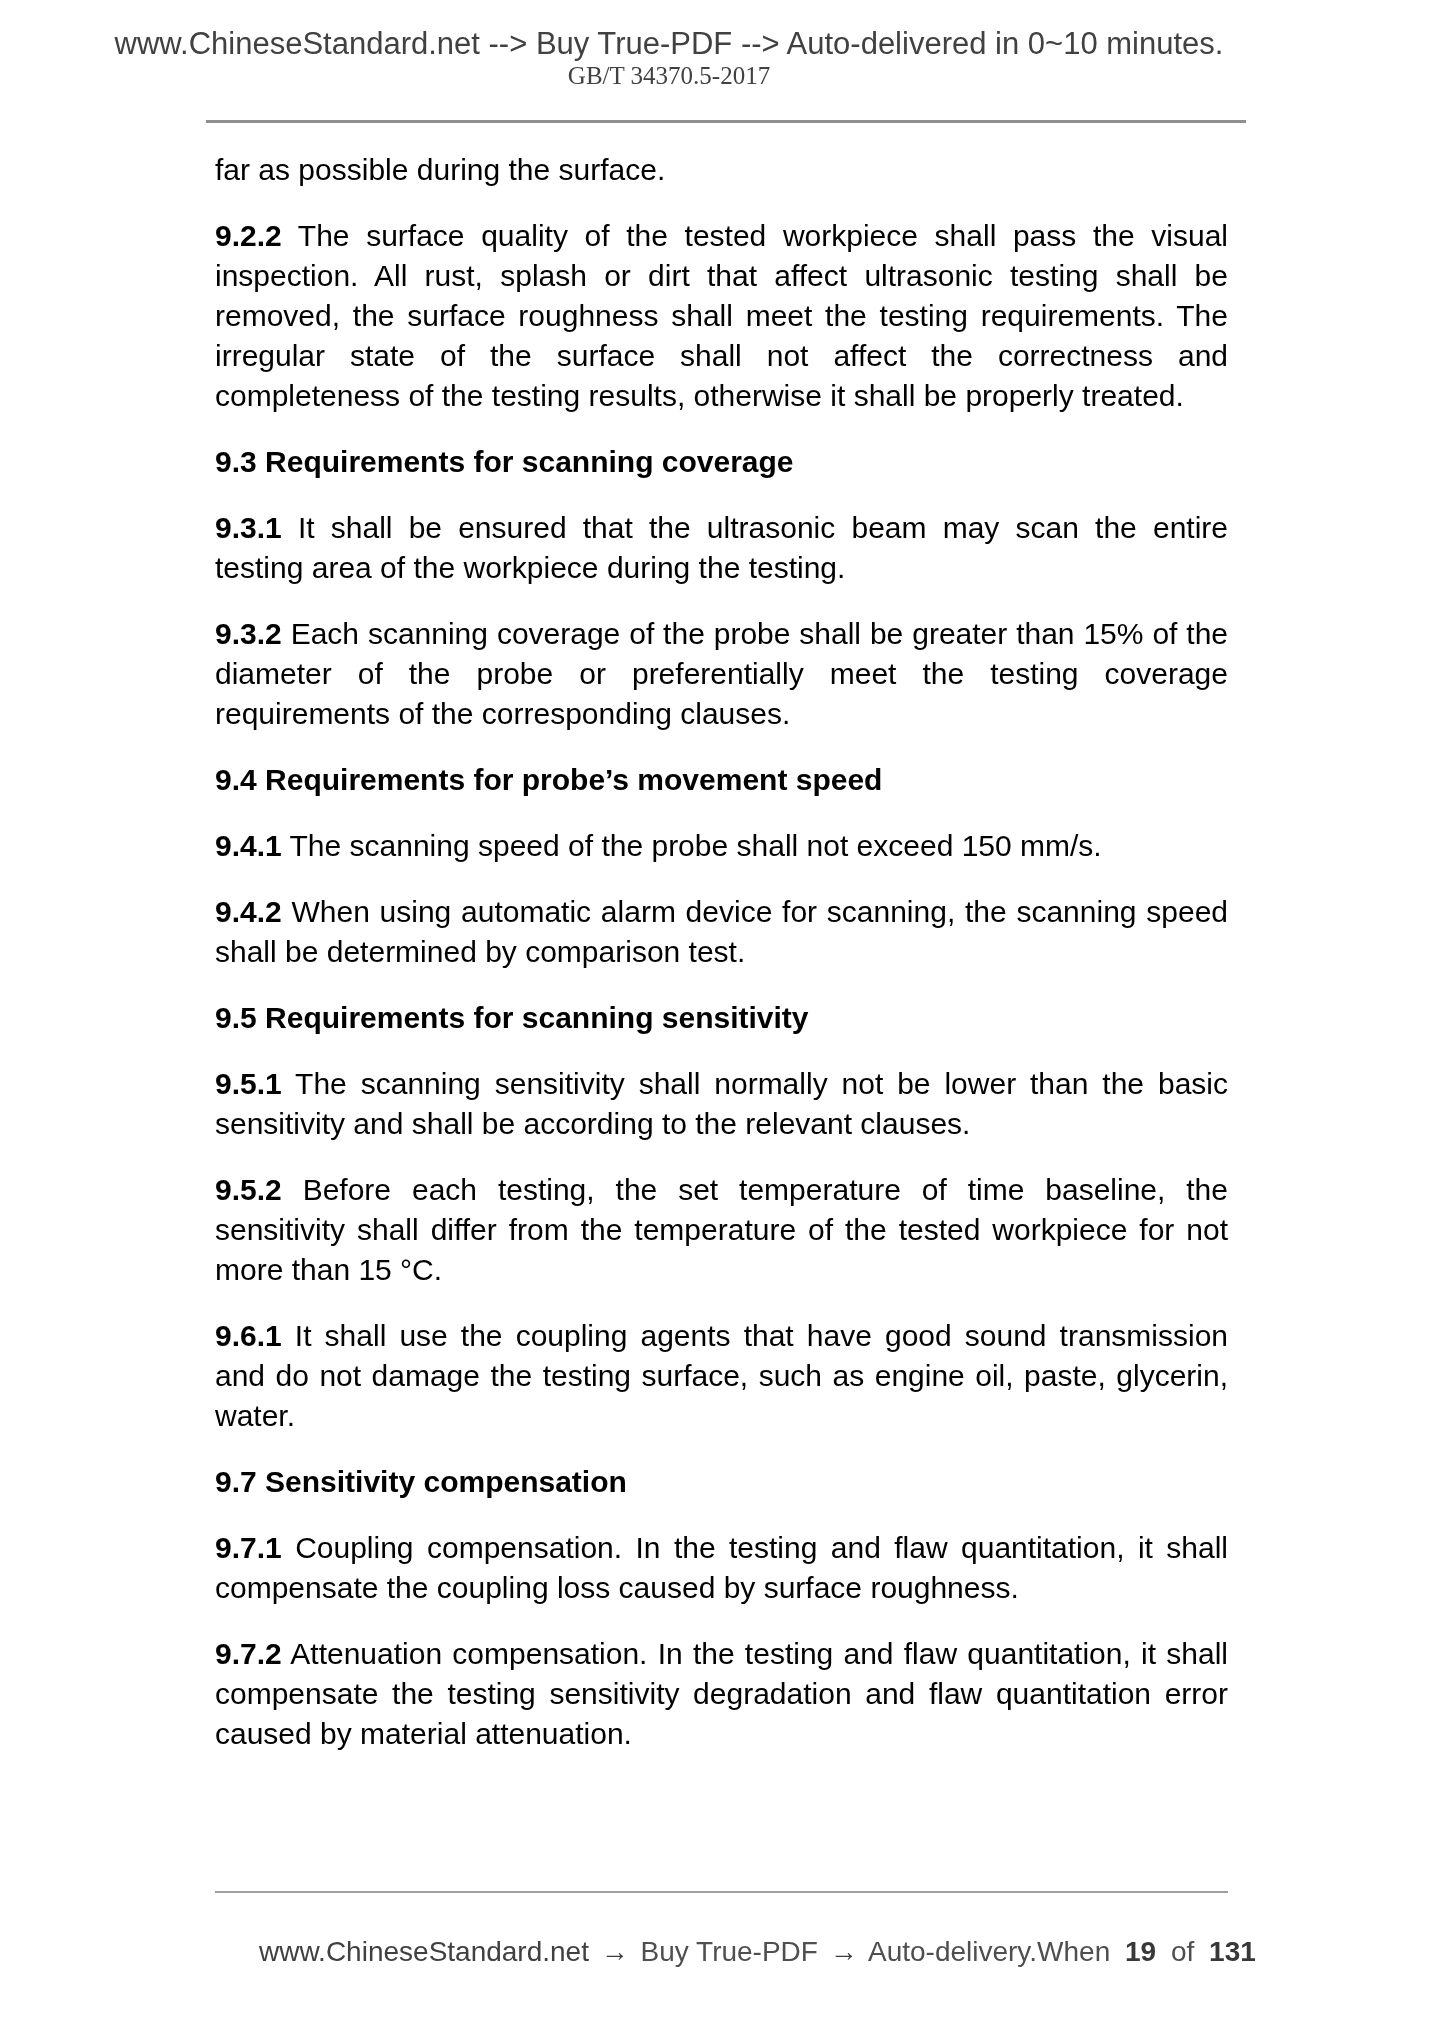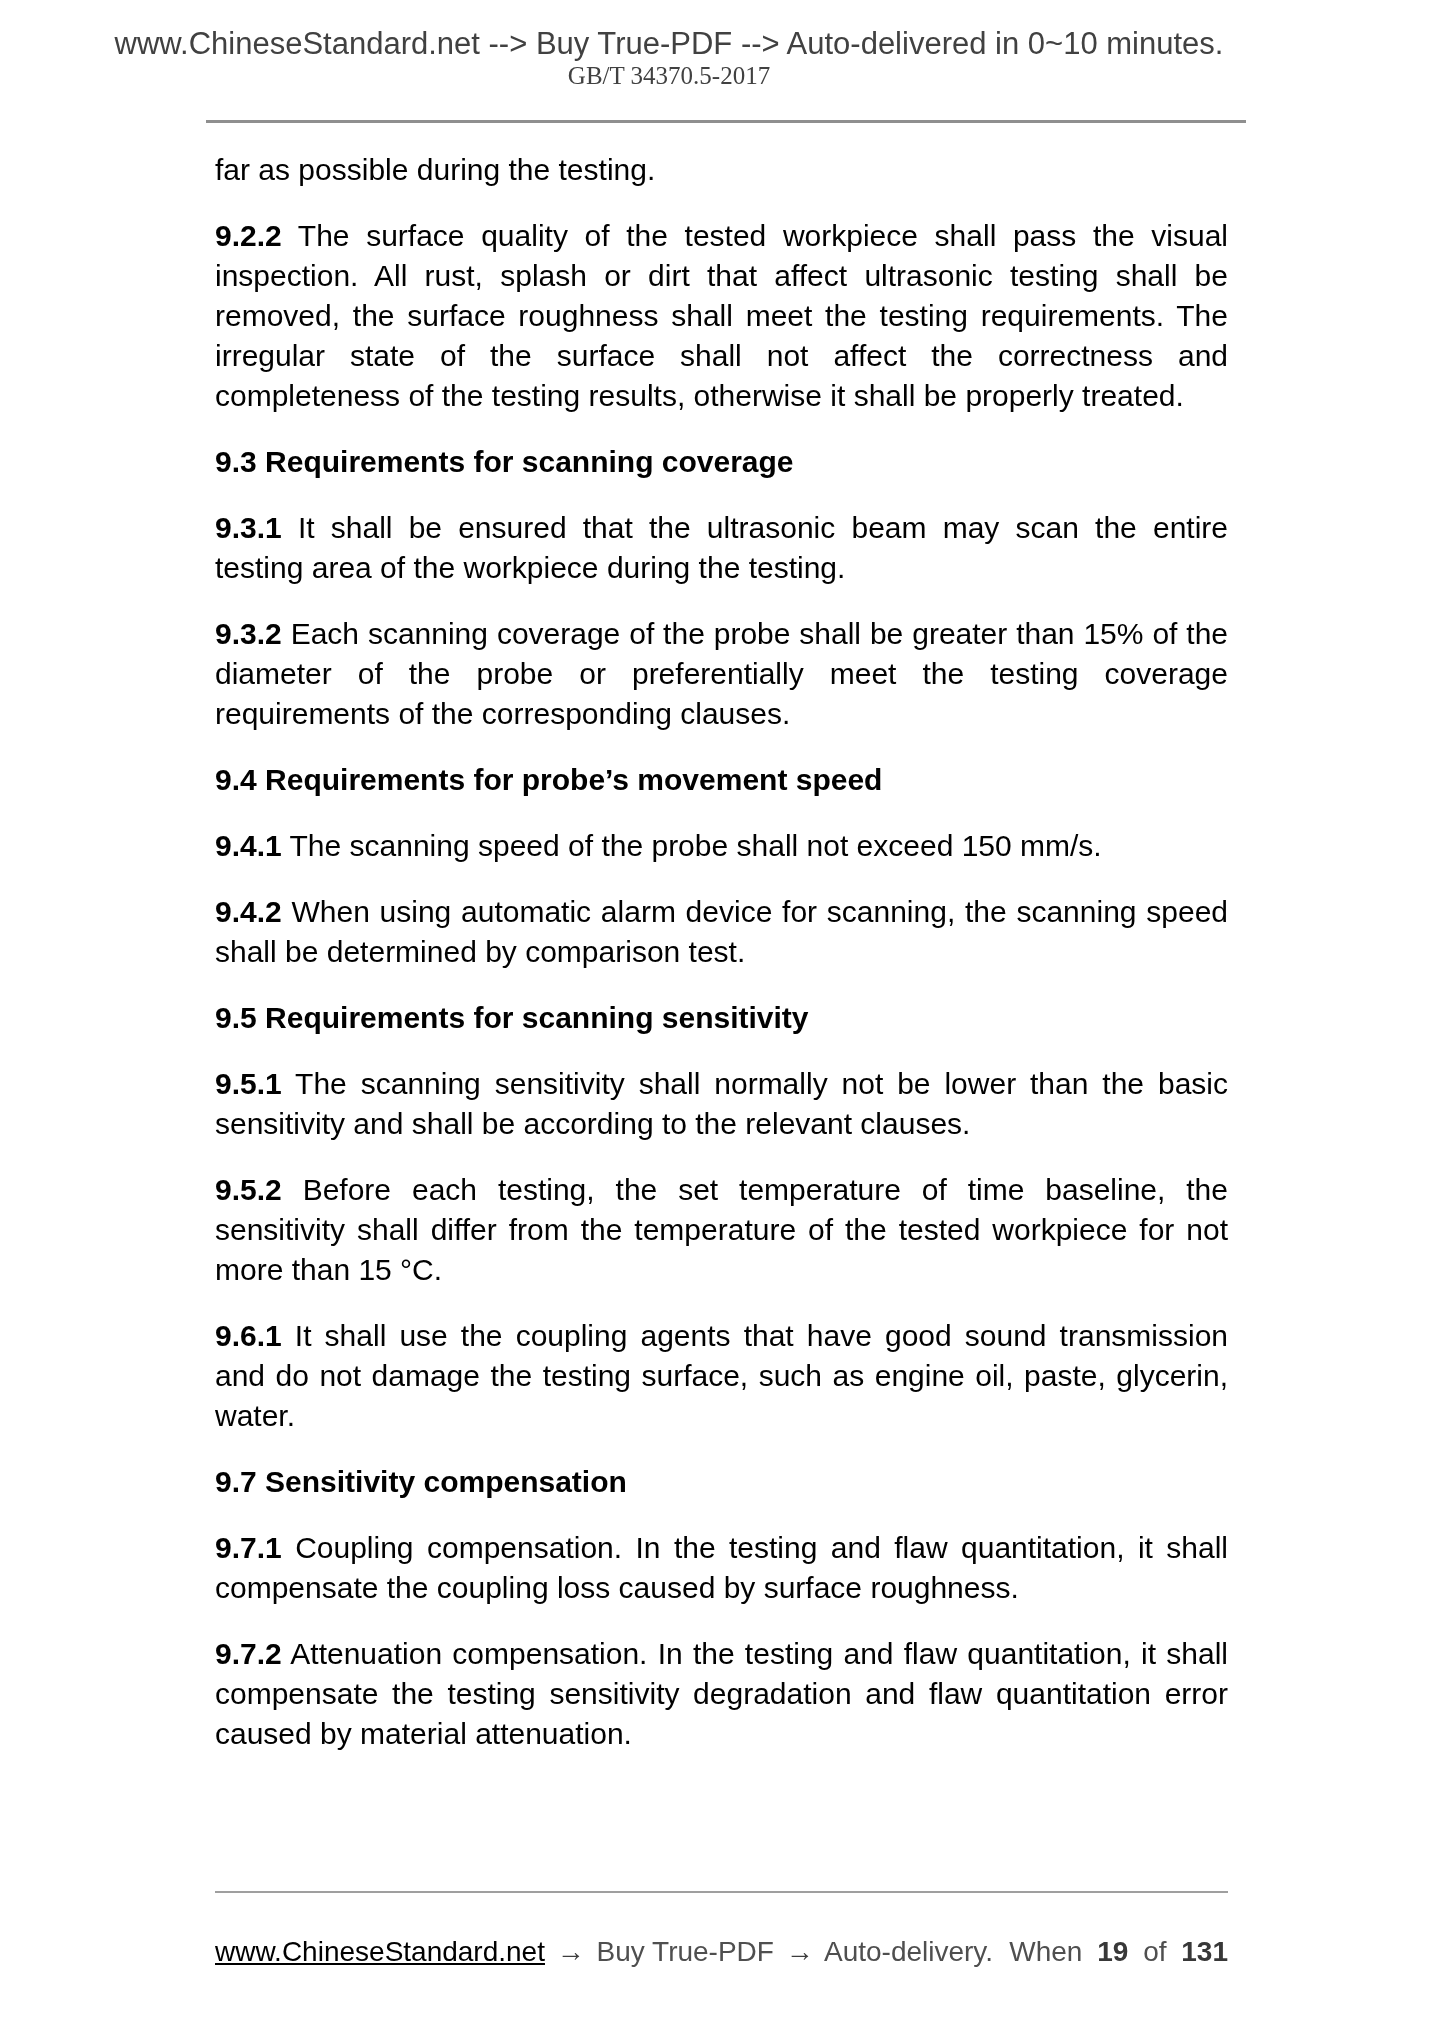--- a/index.html
+++ b/index.html
@@ -86,23 +86,23 @@
     left: 215px;
     width: 1013px;
     display: flex;
     justify-content: space-between;
     align-items: baseline;
     font-size: 28px;
     color: #4f4f4f;
     white-space: nowrap;
   }
   .footer-left a {
-    color: #000000;
-    text-decoration: underline;
+    color: #404040;
     cursor: pointer;
+    margin-left: 44px;
   }
   .footer-left .arrow {
     color: #3d3d3d;
     padding: 0 4px;
   }
   .footer-right {
     word-spacing: 7px;
   }
   .footer-right b {
     color: #383838;
@@ -114,21 +114,21 @@
 
 <div class="page">
 
   <div class="header-line1">www.ChineseStandard.net --&gt; Buy True-PDF --&gt; Auto-delivered in 0~10 minutes.</div>
 
   <div class="header-line2">GB/T 34370.5-2017</div>
 
   <div class="header-rule"></div>
 
   <div class="content">
-      <p class="para">far as possible during the testing.</p>
+      <p class="para">far as possible during the surface.</p>
       <p class="para"><b>9.2.2</b> The surface quality of the tested workpiece shall pass the visual inspection. All rust, splash or dirt that affect ultrasonic testing shall be removed, the surface roughness shall meet the testing requirements. The irregular state of the surface shall not affect the correctness and completeness of the testing results, otherwise it shall be properly treated.</p>
       <p class="para heading"><b>9.3</b> Requirements for scanning coverage</p>
       <p class="para"><b>9.3.1</b> It shall be ensured that the ultrasonic beam may scan the entire testing area of the workpiece during the testing.</p>
       <p class="para"><b>9.3.2</b> Each scanning coverage of the probe shall be greater than 15% of the diameter of the probe or preferentially meet the testing coverage requirements of the corresponding clauses.</p>
       <p class="para heading"><b>9.4</b> Requirements for probe’s movement speed</p>
       <p class="para"><b>9.4.1</b> The scanning speed of the probe shall not exceed 150 mm/s.</p>
       <p class="para"><b>9.4.2</b> When using automatic alarm device for scanning, the scanning speed shall be determined by comparison test.</p>
       <p class="para heading"><b>9.5</b> Requirements for scanning sensitivity</p>
       <p class="para"><b>9.5.1</b> The scanning sensitivity shall normally not be lower than the basic sensitivity and shall be according to the relevant clauses.</p>
       <p class="para"><b>9.5.2</b> Before each testing, the set temperature of time baseline, the sensitivity shall differ from the temperature of the tested workpiece for not more than 15 °C.</p>

